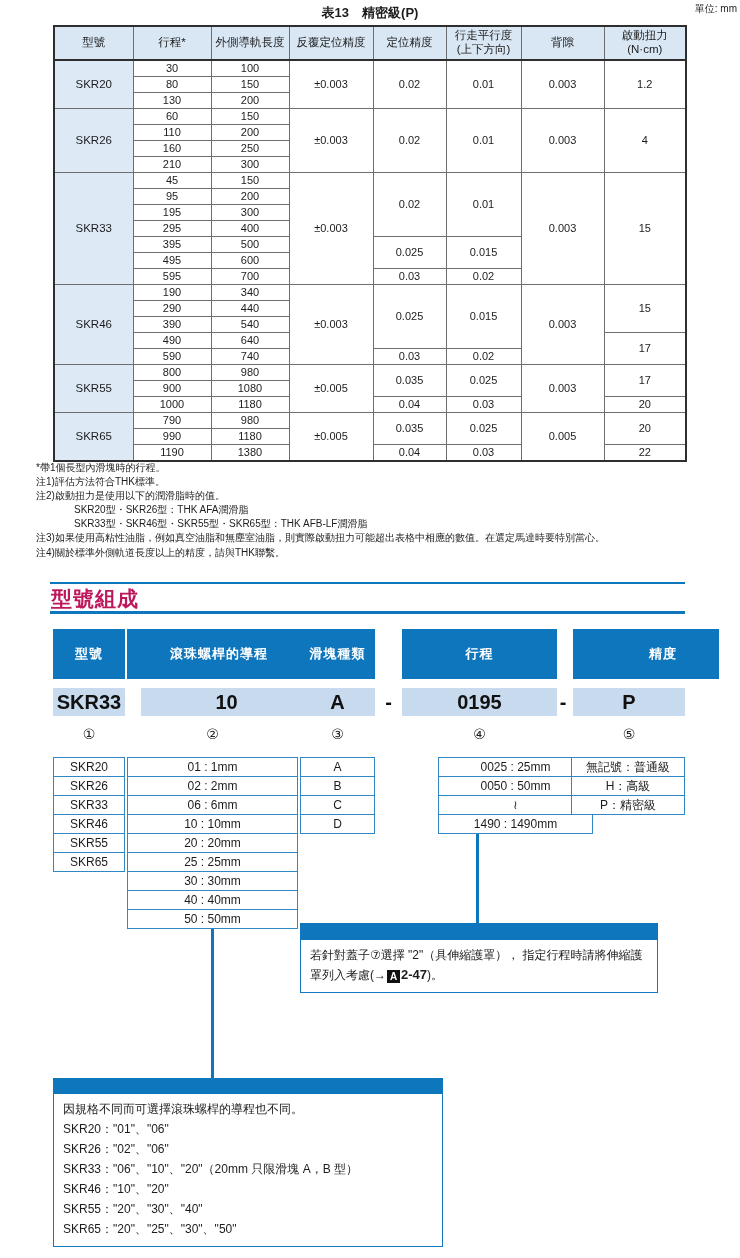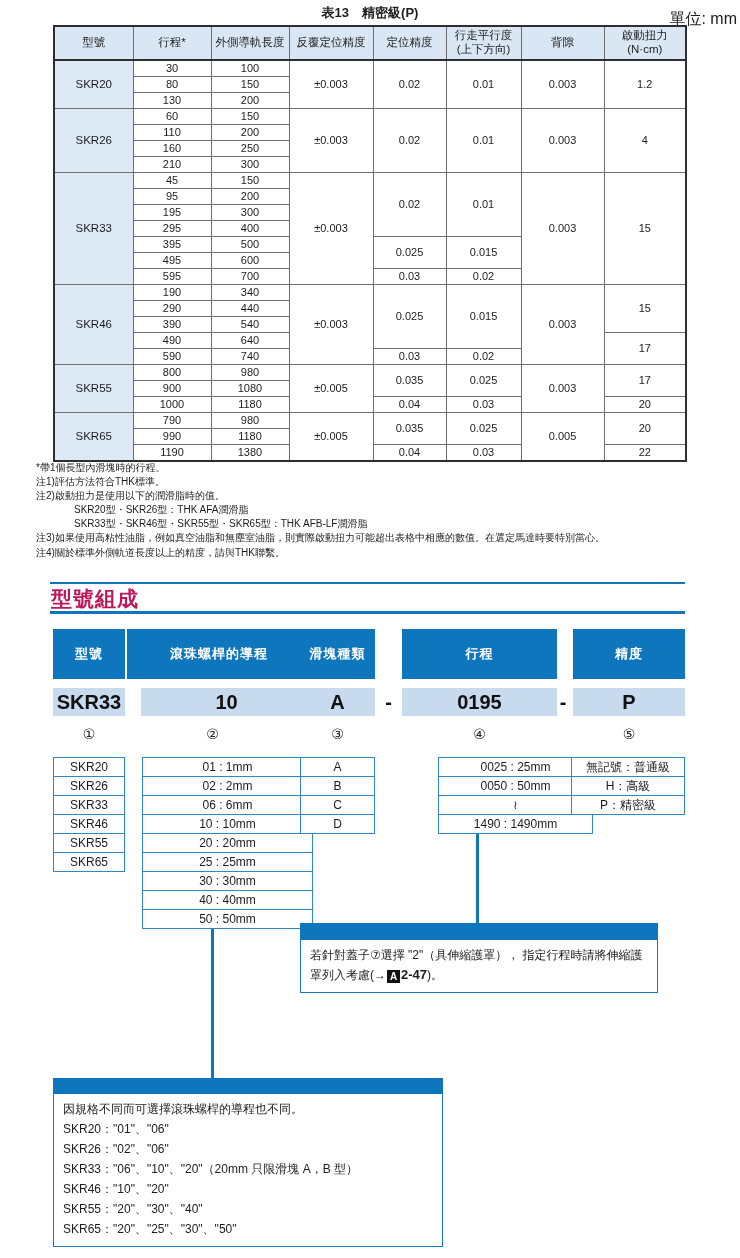--- a/index.html
+++ b/index.html
@@ -4,21 +4,21 @@
 <style>
   html,body{margin:0;padding:0;background:#fff;}
   .page{
     position:relative;width:740px;height:1258px;background:#ffffff;
     font-family:"Liberation Sans","DejaVu Sans",sans-serif;color:#1c1c1c;
     overflow:hidden;
   }
   
   .tbl-title{position:absolute;top:4px;left:0;width:740px;text-align:center;
     font-size:13px;font-weight:bold;}
-  .unit-label{position:absolute;top:9px;right:3px;font-size:16px;}
+  .unit-label{position:absolute;top:2px;right:3px;font-size:10px;}
   .tbl-wrap{position:absolute;left:53px;top:25px;}
   table.ptable{border-collapse:collapse;table-layout:fixed;width:632px;
     border:2px solid #2e2e2e;}
   table.ptable th,table.ptable td{border:1px solid #6e6e6e;text-align:center;
     padding:0;overflow:hidden;}
   table.ptable thead th{background:#d9e7f4;font-size:11.5px;font-weight:normal;
     height:32px;line-height:1.18;white-space:pre-line;border-bottom:2px solid #2e2e2e;}
   table.ptable tbody td{font-size:11px;height:15px;line-height:15px;}
   table.ptable td.model{background:#ddeaf6;font-size:11.5px;}
   
@@ -253,21 +253,21 @@
     </div>
 
   <div class="rule" style="left:50px;top:582px;width:635px;height:2px;"></div>
   <div class="sec-title">型號組成</div>
   <div class="rule" style="left:50px;top:611px;width:635px;height:3px;"></div>
 
   <div class="hdr-box" style="left:53px;width:72px;">型號</div>
   <div class="hdr-box" style="left:127px;width:184px;">滾珠螺桿的導程</div>
   <div class="hdr-box" style="left:402px;width:155px;">行程</div>
   <div class="hdr-box" style="left:300px;width:75px;">滑塊種類</div>
-  <div class="hdr-box" style="left:573px;width:112px;">精度</div>
+  <div class="hdr-box" style="left:573px;width:112px;padding-left:34px;">精度</div>
 
   <div class="ex-cell" style="left:53px;width:72px;">SKR33</div>
   <div class="ex-cell" style="left:141px;width:171px;">10</div>
   <div class="ex-cell" style="left:300px;width:75px;">A</div>
   <div class="ex-dash" style="left:377px;width:23px;">-</div>
   <div class="ex-cell" style="left:402px;width:155px;">0195</div>
   <div class="ex-dash" style="left:555px;width:16px;">-</div>
   <div class="ex-cell" style="left:573px;width:112px;">P</div>
 
   <div class="num" style="left:53px;width:72px;">①</div>
@@ -277,21 +277,21 @@
   <div class="num" style="left:573px;width:112px;">⑤</div>
 
   <div class="opt-list" style="left:53px;width:72px;">
       <div class="opt-row">SKR20</div>
       <div class="opt-row">SKR26</div>
       <div class="opt-row">SKR33</div>
       <div class="opt-row">SKR46</div>
       <div class="opt-row">SKR55</div>
       <div class="opt-row">SKR65</div>
     </div>
-  <div class="opt-list" style="left:127px;width:171px;margin-left:15px;">
+  <div class="opt-list" style="left:127px;width:171px;">
       <div class="opt-row">01 : 1mm</div>
       <div class="opt-row">02 : 2mm</div>
       <div class="opt-row">06 : 6mm</div>
       <div class="opt-row">10 : 10mm</div>
       <div class="opt-row">20 : 20mm</div>
       <div class="opt-row">25 : 25mm</div>
       <div class="opt-row">30 : 30mm</div>
       <div class="opt-row">40 : 40mm</div>
       <div class="opt-row">50 : 50mm</div>
     </div>

